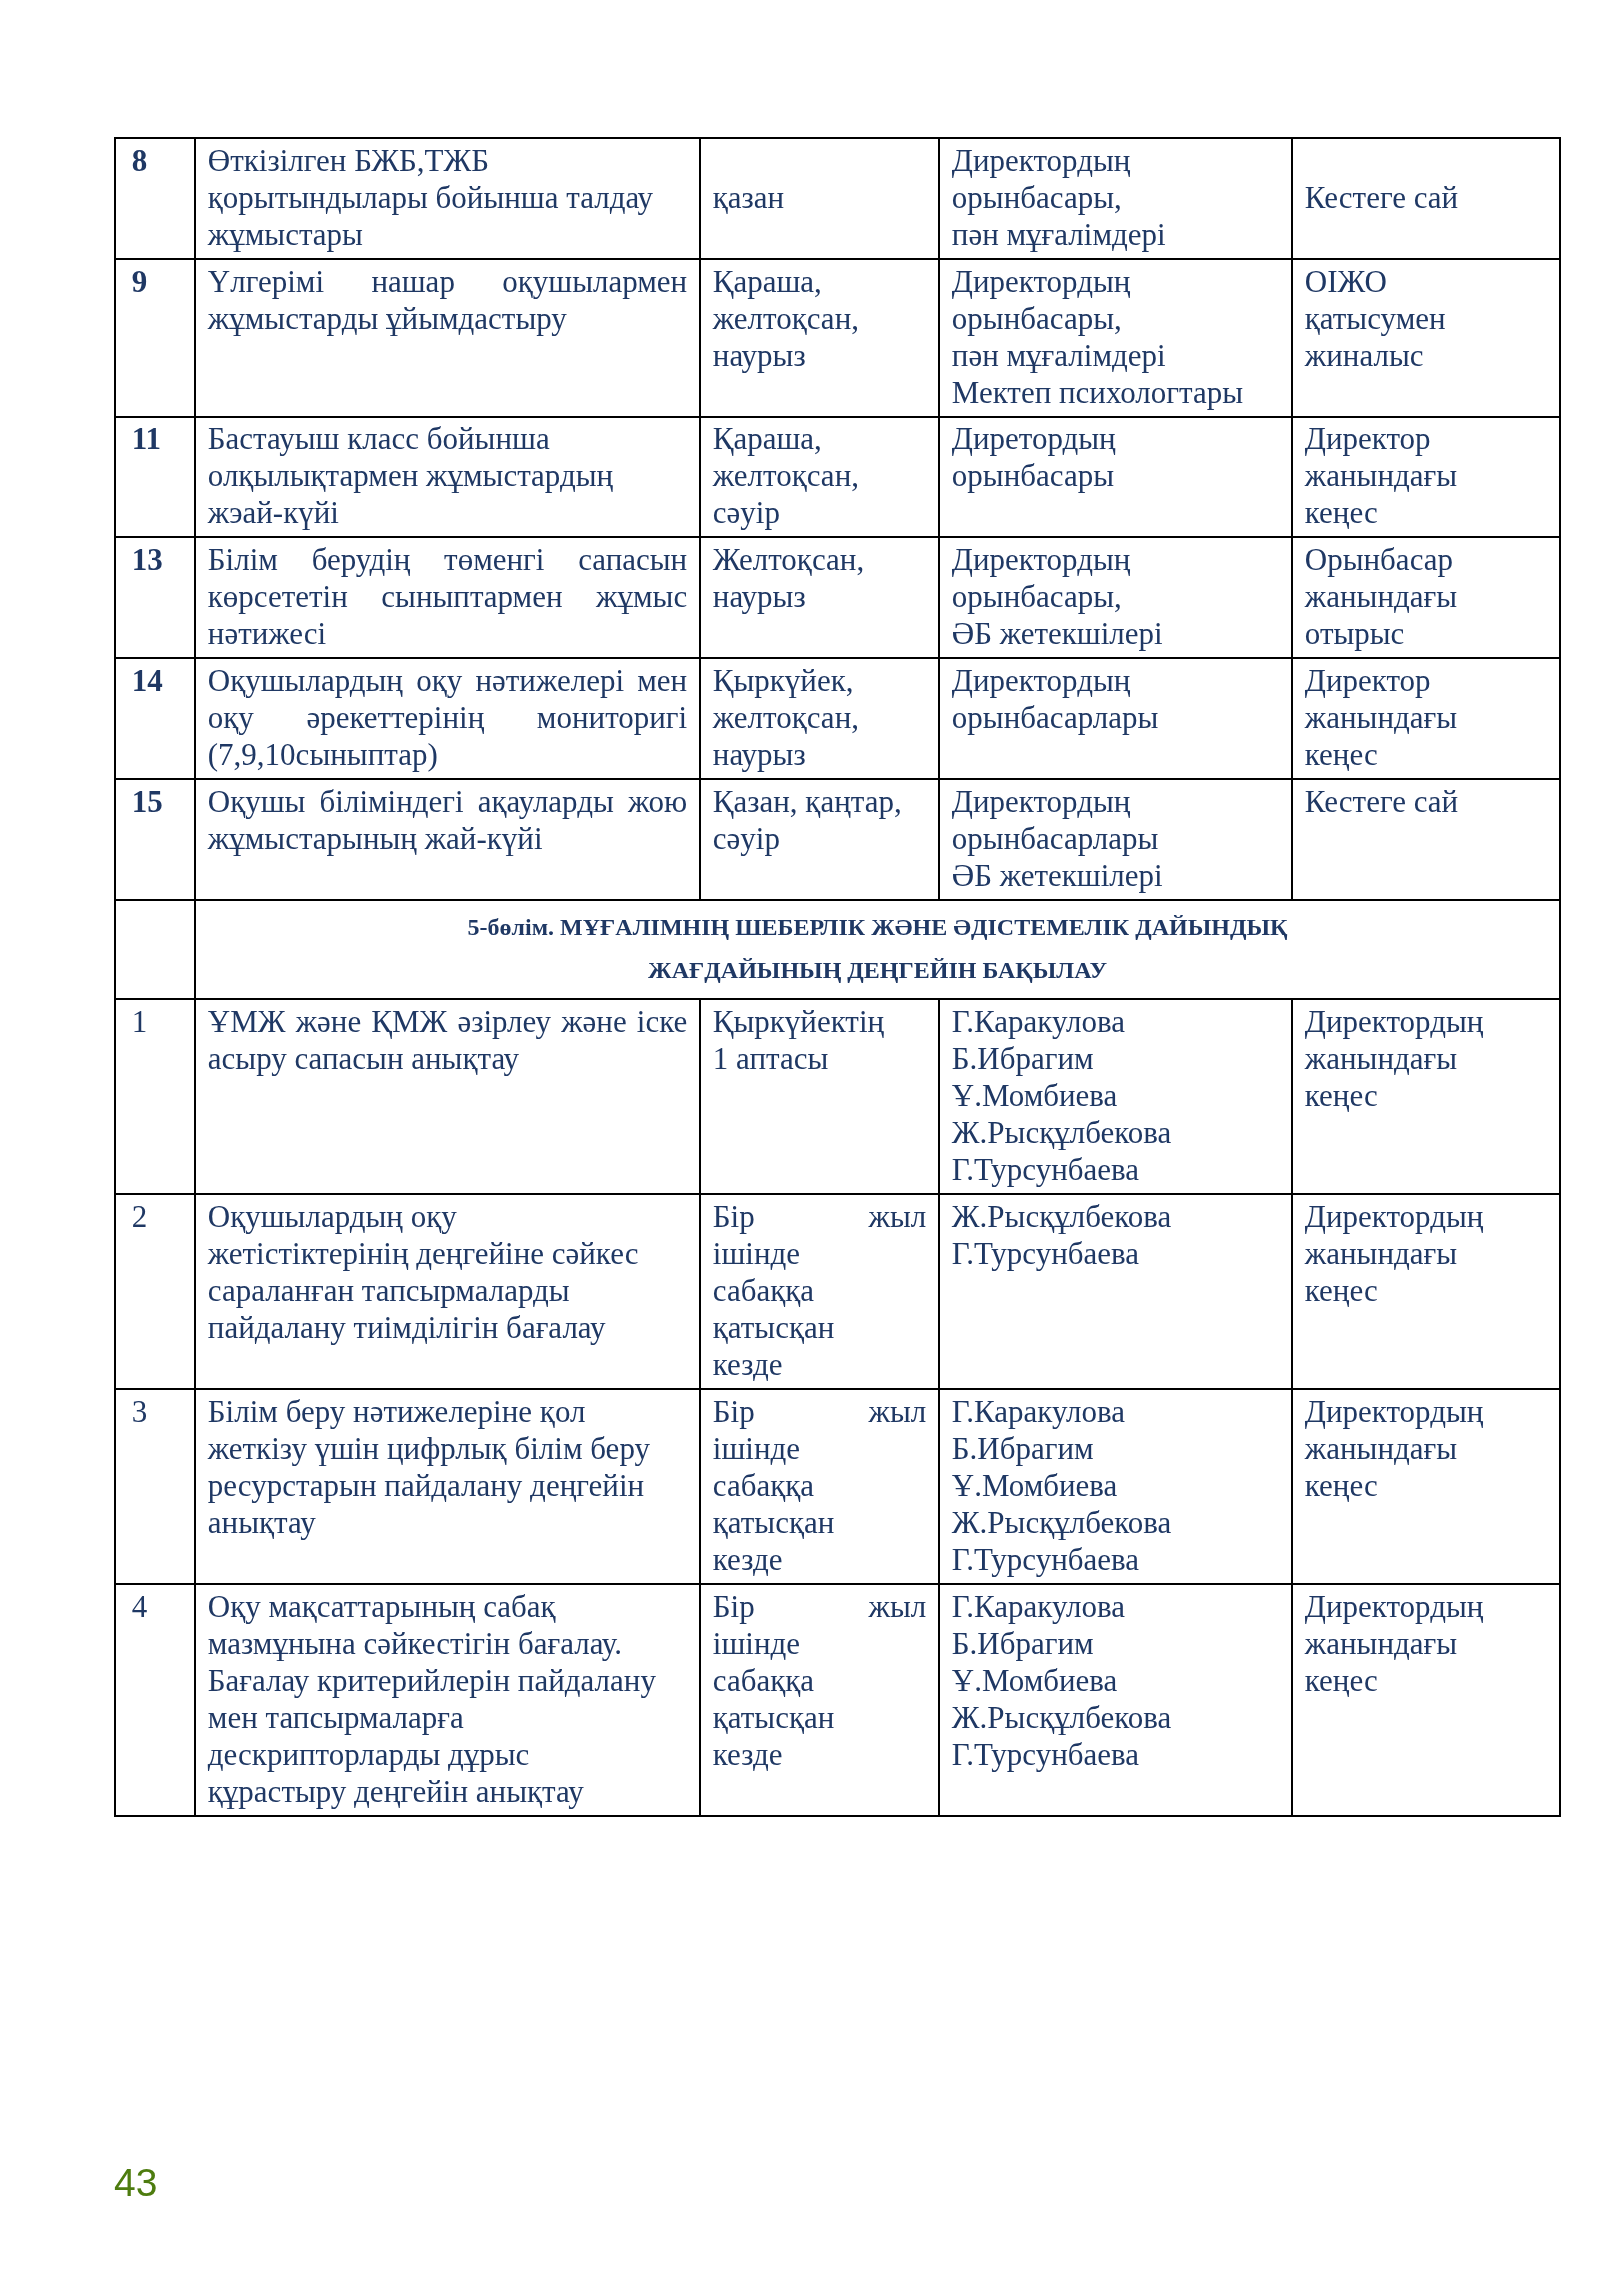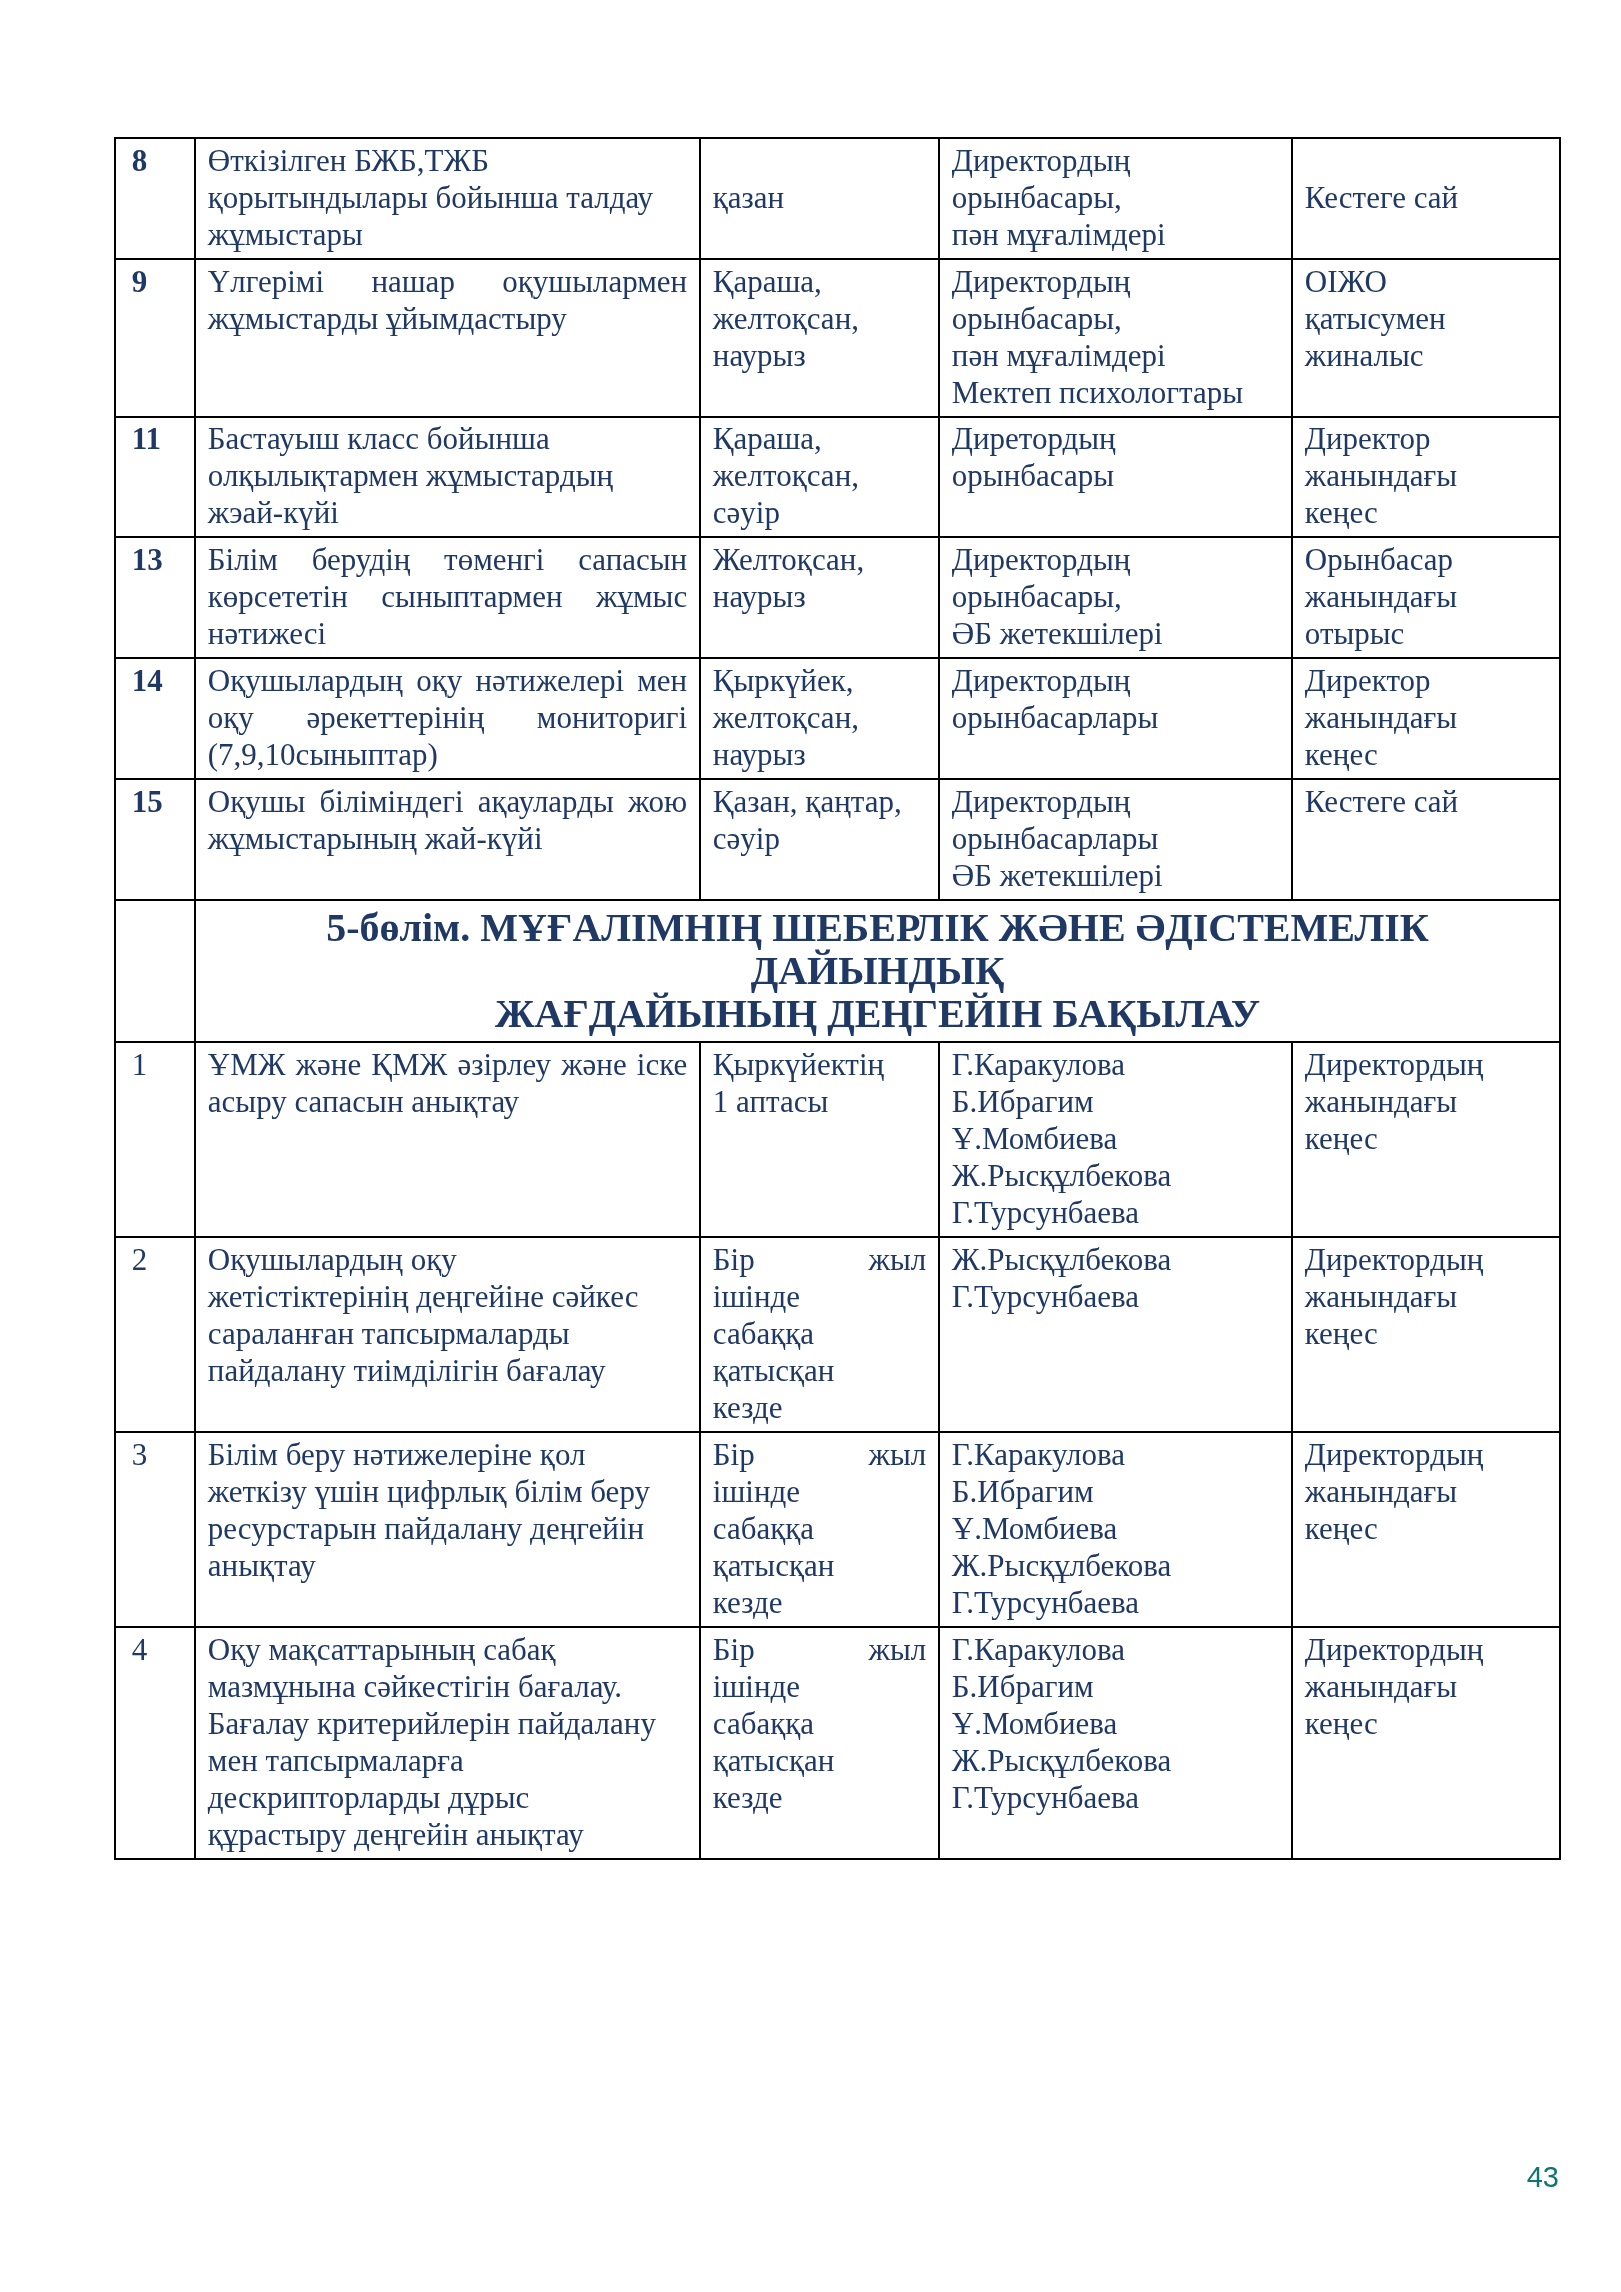--- a/index.html
+++ b/index.html
@@ -36,32 +36,32 @@
     white-space:pre-line;
     text-align:justify;
     -moz-text-align-last:justify;
     text-align-last:justify;
   }
   td.vmid{vertical-align:middle;}
   td.section-header{
     font-weight:bold;
     text-align:center;
     white-space:pre-line;
-    font-size:40px;
+    font-size:24px;
     line-height:43px;
     padding:4.9px 9.8px 6.9px 9.8px;
   }
   .page-number{
     position:absolute;
     left:114px;top:2161px;
     width:1445px;
-    text-align:right;
-    color:#0f766e;
+    text-align:left;
+    color:#4d7c0f;
     font-family:"Liberation Sans","DejaVu Sans",sans-serif;
-    font-size:29px;
+    font-size:39px;
   }
 </style>
 </head>
 <body>
 
 <table class="doc-table">
   <colgroup>
     <col style="width:80px">
     <col style="width:505px">
     <col style="width:239px">

